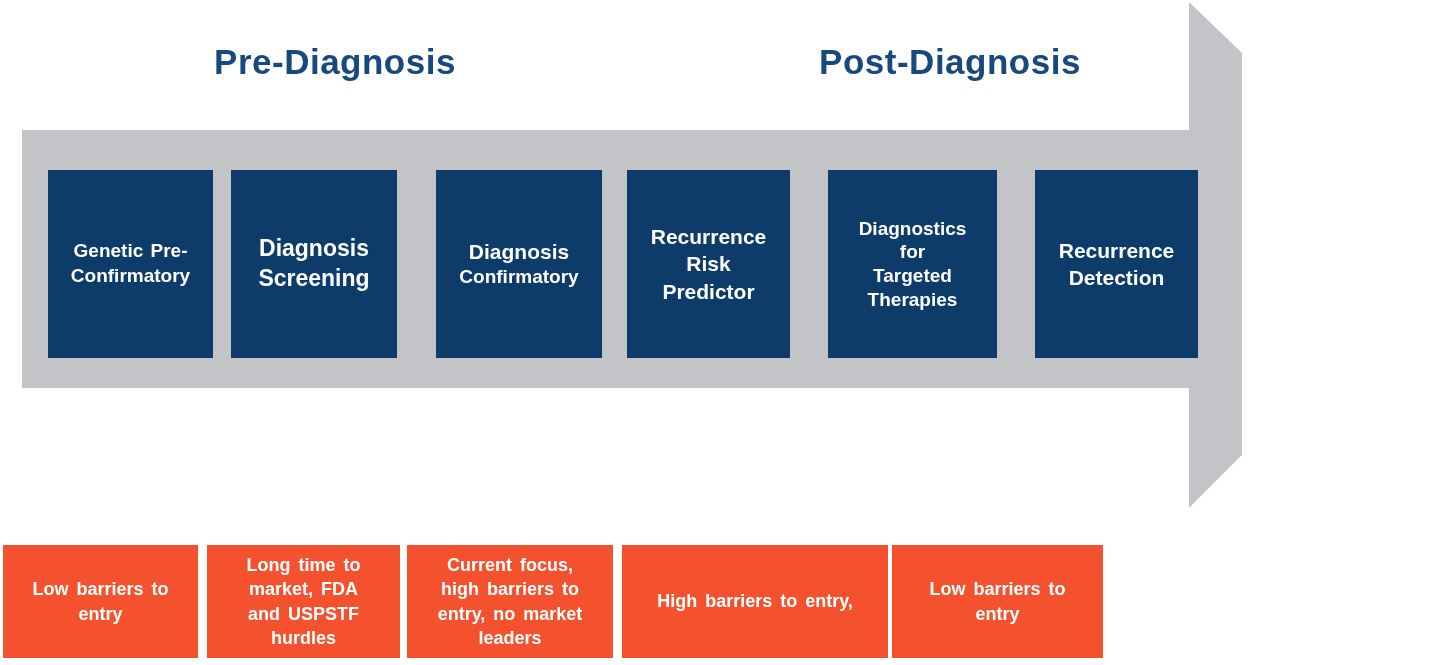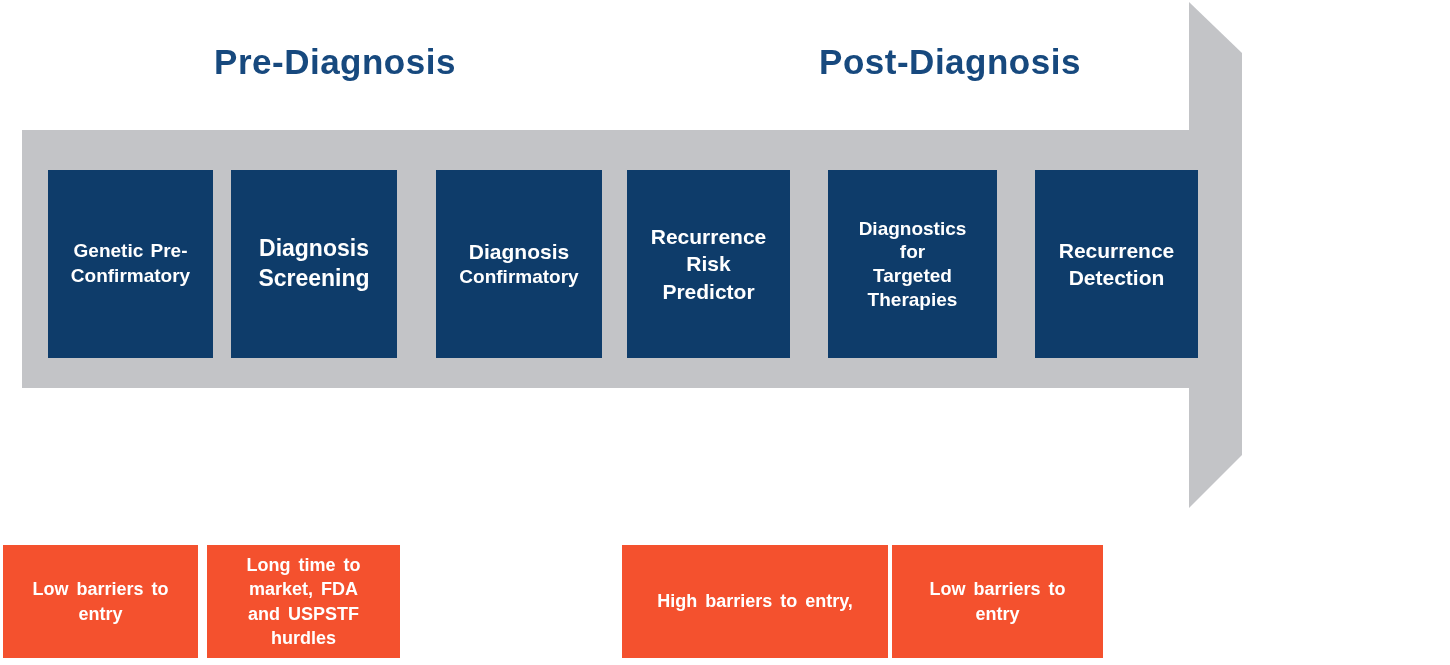--- a/index.html
+++ b/index.html
@@ -90,20 +90,26 @@
   <div class="barrier b1">
     <span class="line">Low barriers to</span>
     <span class="line">entry</span>
   </div>
   <div class="barrier b2">
     <span class="line">Long time to</span>
     <span class="line">market, FDA</span>
     <span class="line">and USPSTF</span>
     <span class="line">hurdles</span>
   </div>
+  <div class="barrier b3">
+    <span class="line">Current focus,</span>
+    <span class="line">high barriers to</span>
+    <span class="line">entry, no market</span>
+    <span class="line">leaders</span>
+  </div>
   <div class="barrier b4">
     <span class="line">High barriers to entry,</span>
   </div>
   <div class="barrier b5">
     <span class="line">Low barriers to</span>
     <span class="line">entry</span>
   </div>
 
 </div>
 

